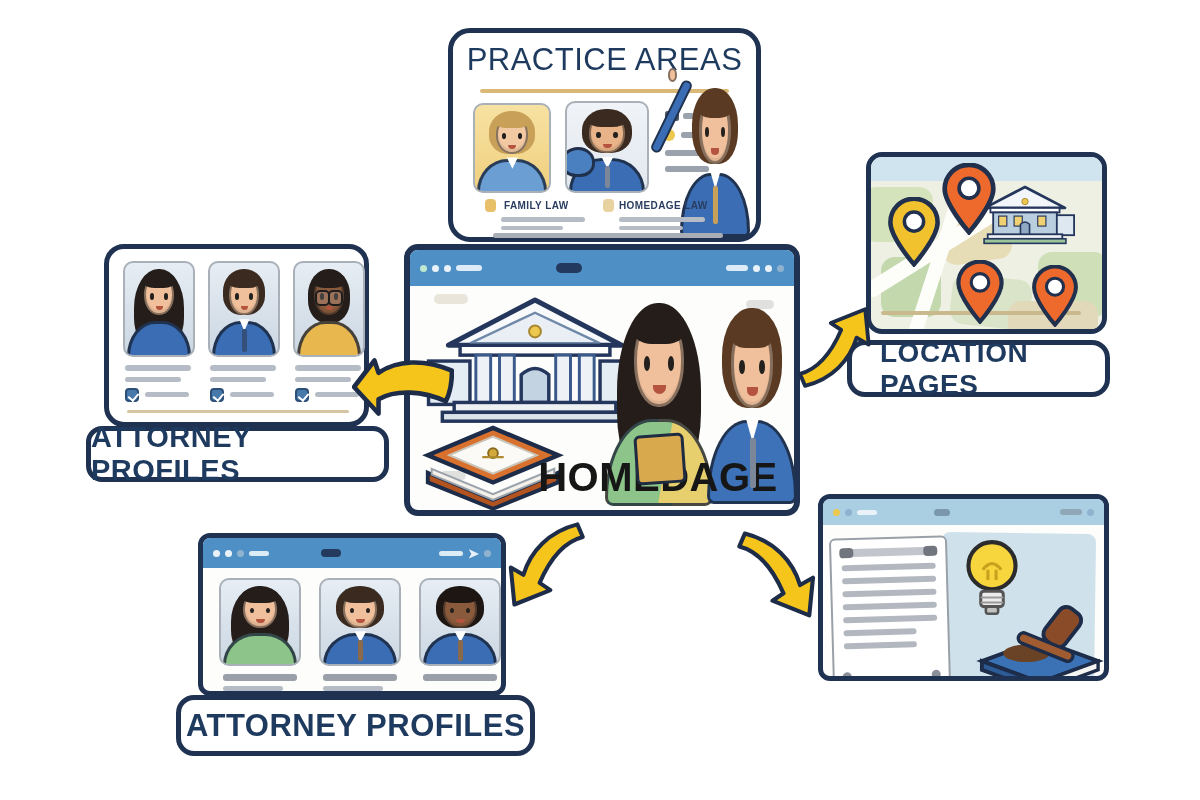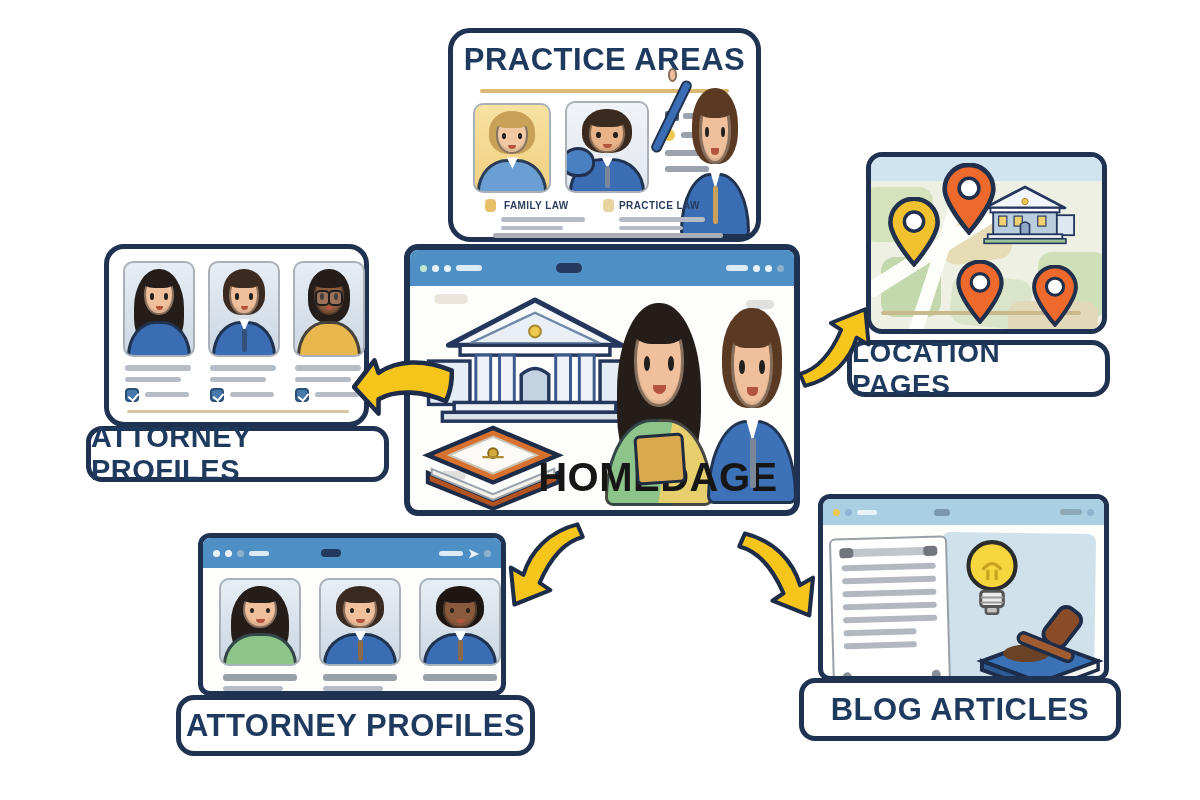--- a/index.html
+++ b/index.html
@@ -57,21 +57,21 @@
   .bust .person .face{border-width:3px;}
   .bust .person .body{border-width:3.5px;}
 
   
   .arrow{position:absolute; z-index:4;}
   .arrow path{fill:var(--arrow-yellow); stroke:#1d2c49; stroke-width:4.5; stroke-linejoin:round;}
   .flip-x{transform:scaleX(-1);} .flip-y{transform:scaleY(-1);}
 
   
   .practice{left:448px; top:28px; width:313px; height:214px; border-radius:22px; z-index:1;}
-  .practice .title{position:absolute; top:9px; left:0; right:0; text-align:center; font-size:31px; font-weight:700; color:var(--label-text); letter-spacing:.5px;}
+  .practice .title{position:absolute; top:9px; left:0; right:0; text-align:center; font-size:31px; font-weight:400; color:var(--label-text); letter-spacing:.5px;}
   .practice .divider{position:absolute; top:56px; left:9%; width:82%; height:4px; background:var(--divider-tan); border-radius:2px;}
   .practice .cap{position:absolute; display:flex; align-items:center; gap:5px; font-size:10px; font-weight:800; color:#2a3d60; letter-spacing:.4px;}
   .practice .bullet{width:11px; height:13px; border-radius:4px; background:#e8c06a;}
   .list-line{position:absolute; background:#9aa2ae; border-radius:2.5px;}
 
   
   .homepage{left:404px; top:244px; width:396px; height:272px; z-index:3;}
   .homepage .bar{height:36px;}
   .homepage .content{position:absolute; top:36px; left:0; right:0; bottom:0;}
   .homepage .h-title{position:absolute; left:118px; right:6px; bottom:10px; text-align:center; font-size:40px; font-weight:900; color:#161616; letter-spacing:.5px;}
@@ -171,21 +171,21 @@
 
     <div class="cap" style="left:32px; top:166px;gap:8px;">
       <span class="bullet"></span>
       <span>FAMILY LAW</span>
     </div>
     <div class="gline" style="left:48px; top:184px; width:84px; height:4.5px;"></div>
     <div class="gline" style="left:48px; top:193px; width:62px; height:4px;"></div>
 
     <div class="cap" style="left:150px; top:166px;">
       <span class="bullet" style="background:#e8d2a0;"></span>
-      <span>PRACTICE LAW</span>
+      <span>HOMEDAGE LAW</span>
     </div>
     <div class="gline" style="left:166px; top:184px; width:86px; height:4.5px;"></div>
     <div class="gline" style="left:166px; top:193px; width:64px; height:4px;"></div>
     <div class="gline" style="left:40px; top:200px; width:230px; height:5px; background:#a9adb5;"></div>
   </div>
 
   <div class="browser homepage">
     <div class="bar">
       <span class="dot green"></span>
       <span class="dot"></span>
@@ -296,21 +296,21 @@
     </svg>
     <svg class="pin orange" style="left:84px; top:103px;" width="50" height="64" viewBox="0 0 30 40">
       <path d="M15,1 C7.5,1 1.5,7 1.5,14.5 C1.5,23 15,38.5 15,38.5 C15,38.5 28.5,23 28.5,14.5 C28.5,7 22.5,1 15,1 Z"></path>
         <circle cx="15" cy="14" r="5.5"></circle>
     </svg>
     <svg class="pin orange" style="left:160px; top:108px;" width="48" height="62" viewBox="0 0 30 40">
       <path d="M15,1 C7.5,1 1.5,7 1.5,14.5 C1.5,23 15,38.5 15,38.5 C15,38.5 28.5,23 28.5,14.5 C28.5,7 22.5,1 15,1 Z"></path>
         <circle cx="15" cy="14" r="5.5"></circle>
     </svg>
   </div>
-  <div class="label-pill" style="left:847px; top:340px; width:263px; height:57px; font-size:28px;">
+  <div class="label-pill" style="left:847px; top:340px; width:263px; height:57px; font-size:28px;padding-left:28px;">
     <span>LOCATION PAGES</span>
   </div>
 
   <div class="card att-left">
 
     <div class="tile" style="left:14px; top:12px; width:72px; height:96px;">
       <div class="person long" style="--hair:#241d1a; --shirt:#3a6db3; --skin:#f0c09c;">
         <div class="hair"></div>
         <div class="face"></div>
         <div class="fringe"></div>
@@ -466,23 +466,20 @@
         <path d="M10,60 L70,38 L130,60 L70,82 Z" fill="#3a72b5" stroke="#1d2c49" stroke-width="4"></path>
         <path d="M10,60 L70,82 L70,91 L10,69 Z" fill="#2c5b96" stroke="#1d2c49" stroke-width="4"></path>
         <path d="M130,60 L70,82 L70,91 L130,69 Z" fill="#f4f4f0" stroke="#1d2c49" stroke-width="3.5"></path>
         <ellipse cx="56" cy="52" rx="24" ry="9" fill="#5a3categories22" opacity="0"></ellipse>
         <ellipse cx="56" cy="52" rx="24" ry="9" fill="#6a4226"></ellipse>
         <rect x="80" y="4" width="26" height="42" rx="9" transform="rotate(38 93 25)" fill="#8a4c28" stroke="#1d2c49" stroke-width="4"></rect>
         <rect x="46" y="40" width="60" height="11" rx="5.5" transform="rotate(22 76 45)" fill="#a05c30" stroke="#1d2c49" stroke-width="3.5"></rect>
       </svg>
     </div>
   </div>
-  <div class="label-pill" style="left:799px; top:678px; width:322px; height:63px; font-size:31px; border-radius:16px;">
-    <span>BLOG ARTICLES</span>
-  </div>
 
   <svg class="arrow" style="left:352px; top:356px;" width="102" height="62" viewBox="0 0 100 60">
     <path d="M98,14 C70,2 44,4 26,16 L22,4 L2,30 L26,56 L26,42 C44,32 70,34 92,44 C96,36 98,24 98,14 Z"></path>
   </svg>
   <svg class="arrow flip-y" style="left:793px; top:296px;" width="86" height="104" viewBox="0 0 100 100">
     <path d="M14,6 C46,14 66,36 74,62 L88,54 L84,95 L44,79 L56,71 C46,48 32,26 8,20 Z"></path>
   </svg>
   <svg class="arrow flip-x" style="left:500px; top:518px;" width="90" height="92" viewBox="0 0 100 100">
     <path d="M14,6 C46,14 66,36 74,62 L88,54 L84,95 L44,79 L56,71 C46,48 32,26 8,20 Z"></path>
   </svg>

